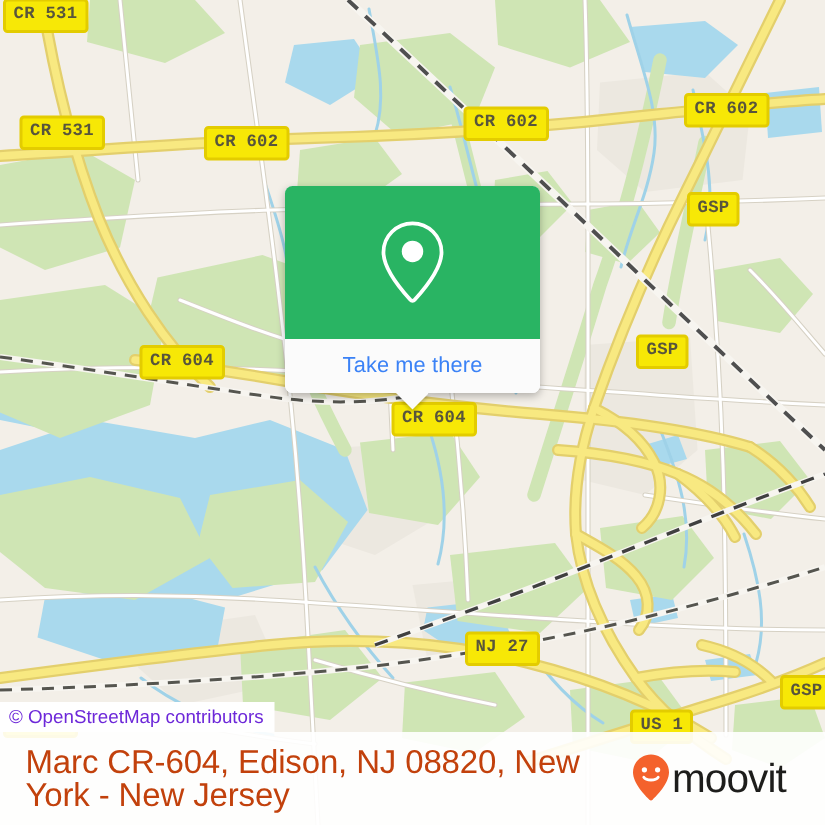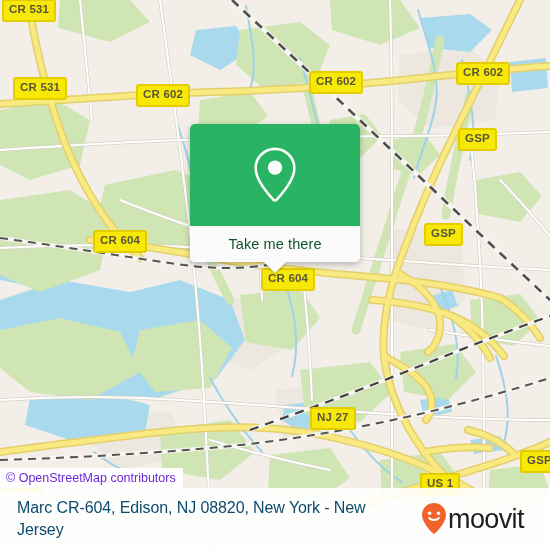--- a/index.html
+++ b/index.html
@@ -20,21 +20,21 @@
     background:#f7e806;
     border:2px solid #e3cc00;
     border-radius:3px;
     color:#58553c;
     font-size:11.5px;
     font-weight:bold;
     letter-spacing:.2px;
     line-height:1;
     padding:3px 5px 4px 5px;
     white-space:nowrap;
-    font-family:Liberation Sans, sans-serif;
+    font-family:Liberation Mono, monospace;
     box-sizing:border-box;
   }
 
   
   .card{
     position:absolute;
     left:190px;top:124px;
     width:170px;
     border-radius:5px;
     overflow:visible;
@@ -49,21 +49,21 @@
   }
   .pin-icon{width:54px;height:60px;display:block;}
   .card-bottom{
     background:#fbfbfb;
     border-radius:0 0 5px 5px;
     height:36px;
     display:flex;align-items:center;justify-content:center;
     position:relative;
   }
   .card-bottom .cta{
-    font-size:14.5px;color:#14532d;letter-spacing:.1px;
+    font-size:14.5px;color:#3b82f6;letter-spacing:.1px;
     font-family:"Liberation Sans", sans-serif;
   }
   .card-tail{
     position:absolute;
     left:50%;top:100%;
     transform:translateX(-50%);
     width:0;height:0;
     border-left:11px solid transparent;
     border-right:11px solid transparent;
     border-top:11px solid #fbfbfb;
@@ -85,23 +85,23 @@
   
   .bottombar{
     position:absolute;left:0;bottom:0;width:550px;height:62px;
     background:rgba(255,255,255,.90);
     display:flex;align-items:center;
     box-sizing:border-box;
     padding:0 12px 0 17px;
   }
   .addr{
     flex:1 1 auto;
-    font-size:16px;
+    font-size:22px;
     line-height:22px;
-    color:#0c4a6e;
+    color:#c2410c;
     letter-spacing:-.1px;
     padding-right:8px;
     font-family:"Liberation Sans", sans-serif;
   }
   .logo{flex:0 0 auto;display:flex;gap:2px;}
   .logo svg{display:block;}
 </style>
 </head>
 <body>
 
@@ -276,21 +276,21 @@
 
     <div class="shield" style="left:2px;top:-1px;">CR 531</div>
     <div class="shield" style="left:13px;top:77px;">CR 531</div>
     <div class="shield" style="left:136px;top:84px;">CR 602</div>
     <div class="shield" style="left:309px;top:71px;">CR 602</div>
     <div class="shield" style="left:456px;top:62px;">CR 602</div>
     <div class="shield" style="left:458px;top:128px;">GSP</div>
     <div class="shield" style="left:93px;top:230px;">CR 604</div>
     <div class="shield" style="left:424px;top:223px;">GSP</div>
     <div class="shield" style="left:261px;top:268px;">CR 604</div>
-    <div class="shield" style="left:310px;top:407px;">NJ 27</div>
+    <div class="shield" style="left:310px;top:421px;">NJ 27</div>
     <div class="shield" style="left:2px;top:469px;">I 287</div>
     <div class="shield" style="left:420px;top:473px;">US 1</div>
     <div class="shield" style="left:520px;top:450px;">GSP</div>
   </div>
 
   <div class="card">
     <div class="card-top">
       <svg class="pin-icon" viewBox="0 0 54 62">
         <path d="M27 4 C16.0 4 7 12.9 7 23.9 C7 35.5 20.5 51.2 25.5 56.7 C26.3 57.6 27.7 57.6 28.5 56.7 C33.5 51.2 47 35.5 47 23.9 C47 12.9 38.0 4 27 4 Z" fill="none" stroke="#ffffff" stroke-width="2.6" stroke-linejoin="round"></path>
         <circle cx="27" cy="23.4" r="7.4" fill="#ffffff"></circle>

